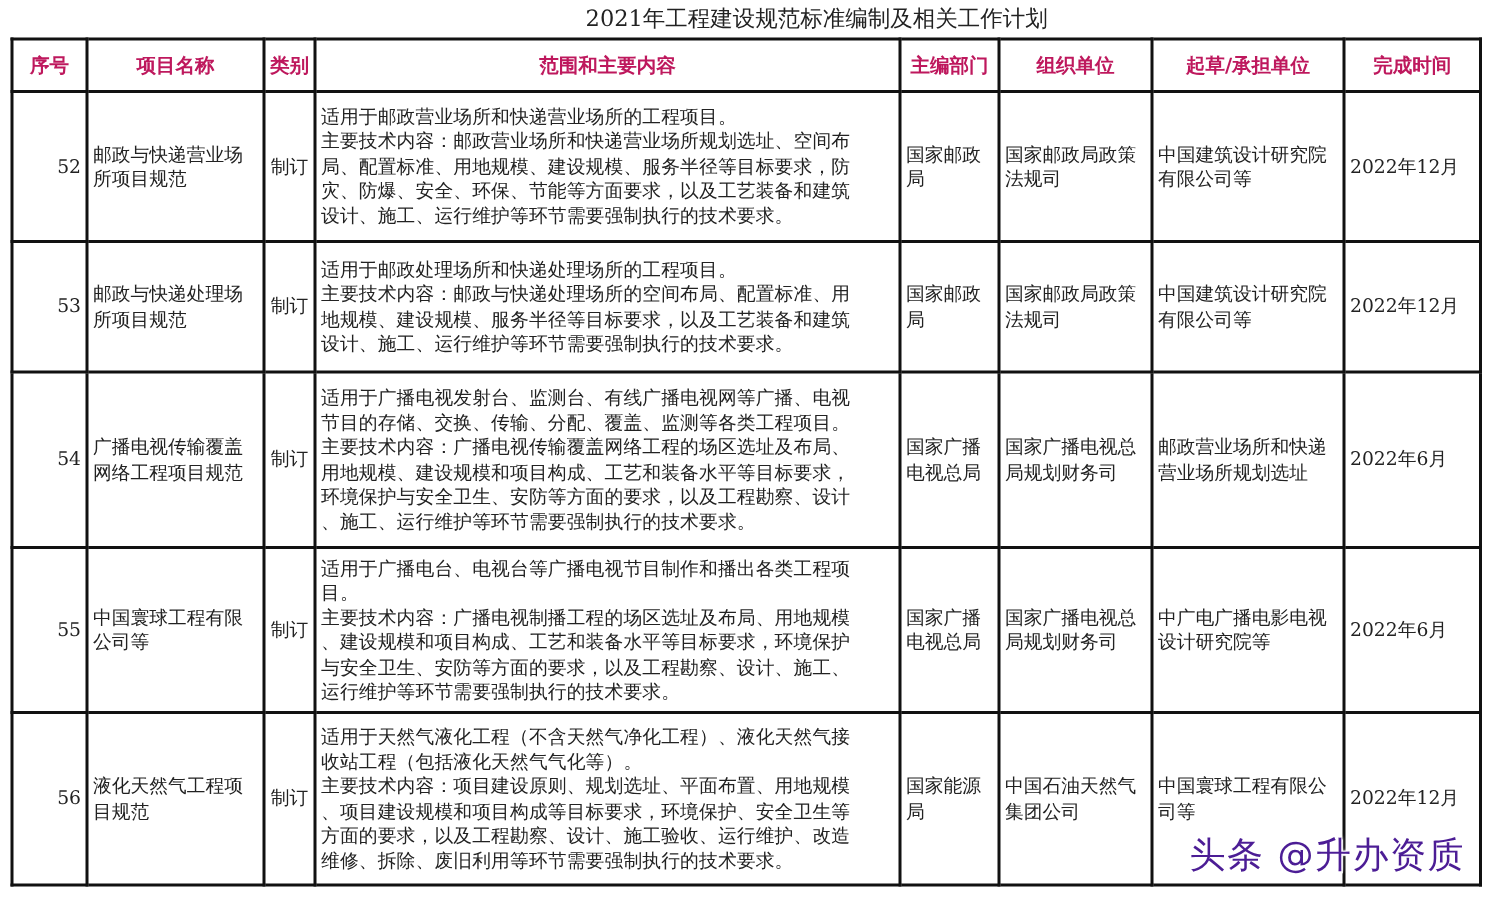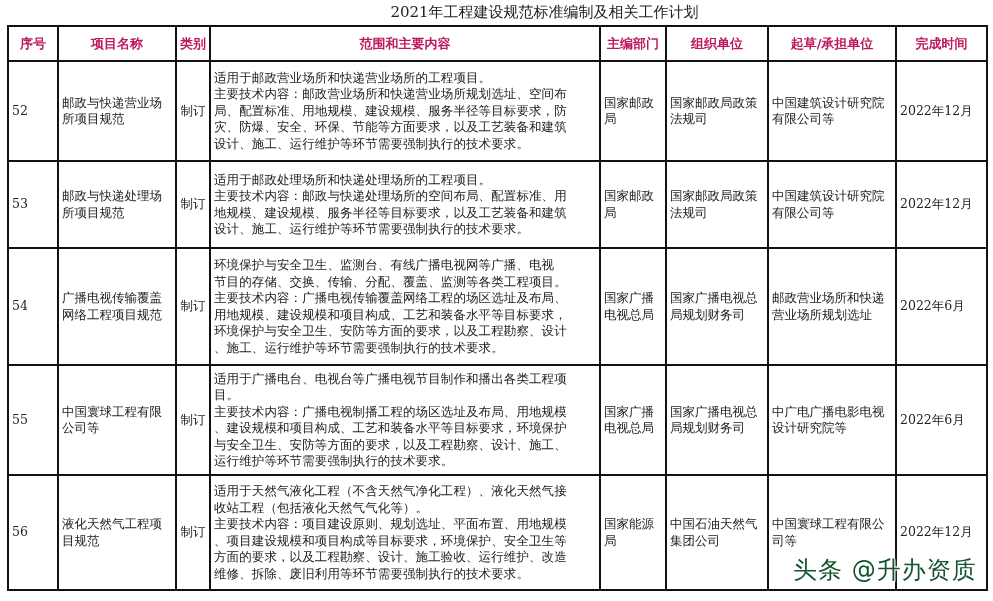--- a/index.html
+++ b/index.html
@@ -23,29 +23,29 @@
       vertical-align: middle;
       overflow: hidden;
     }
     table.plan th {
       height: 33px; font-family: "DejaVu Sans", "Liberation Sans", sans-serif;
       font-weight: bold; font-size: 13px; text-align: center; color: #be185d;
     }
     table.plan td {
       font-size: 12.5px; line-height: 16.5px; color: #222;
     }
-    td.c-no { text-align: left; }
+    td.c-no { text-align: right; }
     td.c-type { text-align: center; padding: 0 2px; }
     td.c-date { text-align: left; }
     td.c-scope { padding: 1px 3px 1px 4px; letter-spacing: 0.1px; margin-top: 24px; }
     .scope-line { display: block; white-space: nowrap; }
     .watermark {
       position: absolute; left: 793px; top: 552px;
       font-family: "DejaVu Sans", "Liberation Sans", sans-serif;
-      font-size: 24px; line-height: 36px; color: #14532d;
+      font-size: 24px; line-height: 36px; color: #4c1d95;
       letter-spacing: 1px;
       text-shadow: 0 0 3px #fff, 0 0 2px #fff, 1px 1px 0 #fff, -1px -1px 0 #fff;
     }
   </style>
 </head>
 <body>
 
 <div class="doc-title">2021年工程建设规范标准编制及相关工作计划</div>
 
 <table class="plan">
@@ -104,21 +104,21 @@
       <td>国家邮政局政策法规司</td>
       <td>中国建筑设计研究院有限公司等</td>
       <td class="c-date">2022年12月</td>
     </tr>
 
     <tr style="height:117px">
       <td class="c-no">54</td>
       <td>广播电视传输覆盖网络工程项目规范</td>
       <td class="c-type">制订</td>
       <td class="c-scope">
-        <span class="scope-line">环境保护与安全卫生、监测台、有线广播电视网等广播、电视</span>
+        <span class="scope-line">适用于广播电视发射台、监测台、有线广播电视网等广播、电视</span>
         <span class="scope-line">节目的存储、交换、传输、分配、覆盖、监测等各类工程项目。</span>
         <span class="scope-line">主要技术内容：广播电视传输覆盖网络工程的场区选址及布局、</span>
         <span class="scope-line">用地规模、建设规模和项目构成、工艺和装备水平等目标要求，</span>
         <span class="scope-line">环境保护与安全卫生、安防等方面的要求，以及工程勘察、设计</span>
         <span class="scope-line">、施工、运行维护等环节需要强制执行的技术要求。</span>
       </td>
       <td>国家广播电视总局</td>
       <td>国家广播电视总局规划财务司</td>
       <td>邮政营业场所和快递营业场所规划选址</td>
       <td class="c-date">2022年6月</td>

